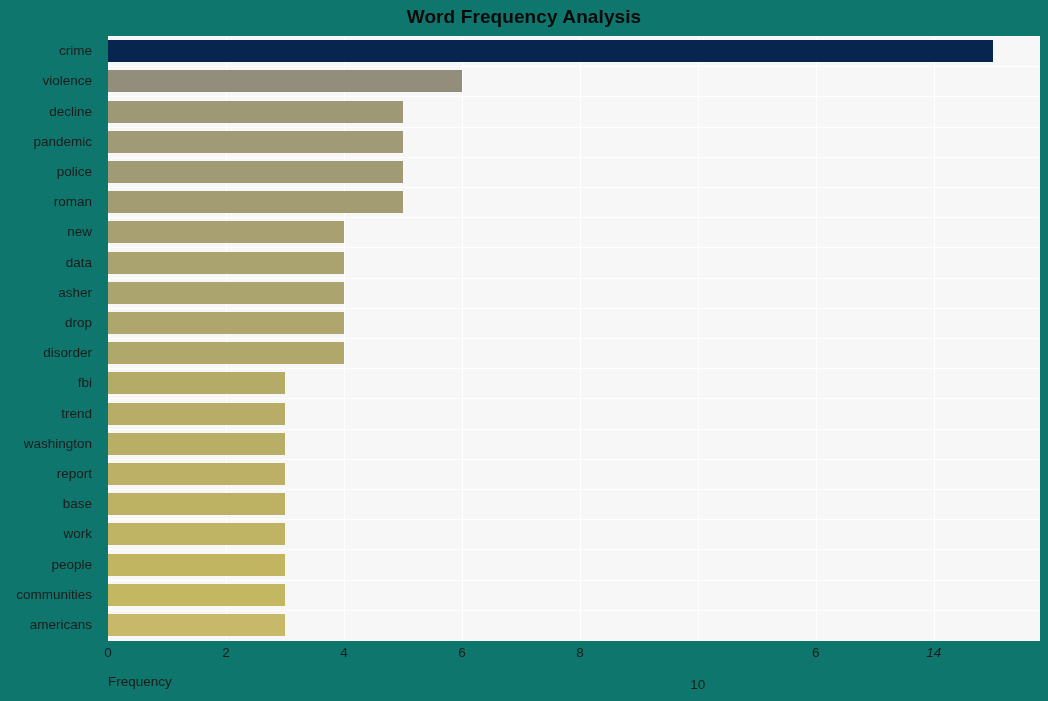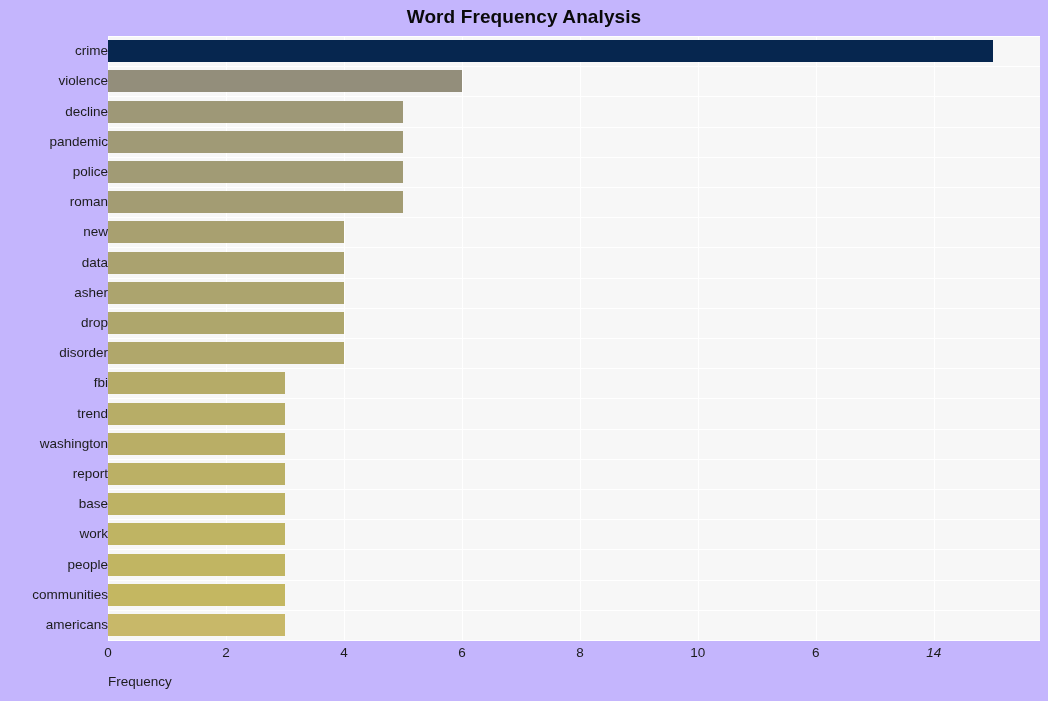--- a/index.html
+++ b/index.html
@@ -10,21 +10,21 @@
   body {
     width: 1048px;
     height: 701px;
     font-family: "Liberation Sans", sans-serif;
     overflow: hidden;
   }
   #figure {
     position: relative;
     width: 1048px;
     height: 701px;
-    background: #c4b5fd;
+    background: #0f766e;
   }
   #chart-title {
     position: absolute;
     top: 6px;
     left: 0;
     width: 1048px;
     text-align: center;
     font-size: 19px;
     font-weight: bold;
     color: #0a0a0a;
@@ -53,21 +53,21 @@
     height: 1px;
     background: #ffffff;
   }
   .bar {
     position: absolute;
     left: 0;
     height: 22px;
   }
   #ylabels {
     position: absolute;
-    left: 16px;
+    left: 0;
     top: 36px;
     width: 100px;
     height: 604px;
   }
   .ylabel-item {
     position: absolute;
     right: 0;
     width: 100px;
     text-align: right;
     font-size: 13.5px;
@@ -188,20 +188,20 @@
       <div class="ylabel-item" style="top: 547.7px; padding-right: 8px;">communities</div>
       <div class="ylabel-item" style="top: 577.9px; padding-right: 8px;">americans</div>
     </div>
 
   <div id="xticks">
       <div class="xtick-item" style="left: 108px;">0</div>
       <div class="xtick-item" style="left: 225.975px;">2</div>
       <div class="xtick-item" style="left: 343.949px;">4</div>
       <div class="xtick-item" style="left: 461.924px;">6</div>
       <div class="xtick-item" style="left: 579.899px;">8</div>
-      <div class="xtick-item" style="left: 697.873px;">10</div>
+      <div class="xtick-item" style="left: 697.873px; margin-top: 32px;">10</div>
       <div class="xtick-item" style="left: 815.848px;">6</div>
       <div class="xtick-item" style="left: 933.823px; font-style: italic;">14</div>
     </div>
 
   <div id="xaxis-label">Frequency</div>
 
 </div>
 
 </body></html>

